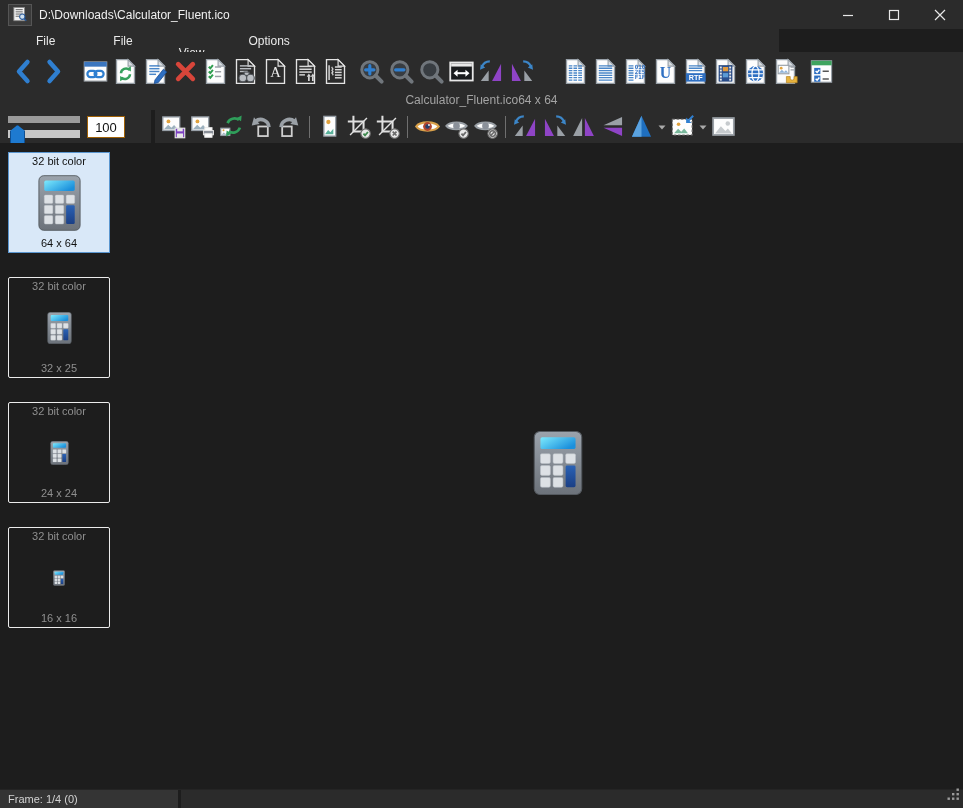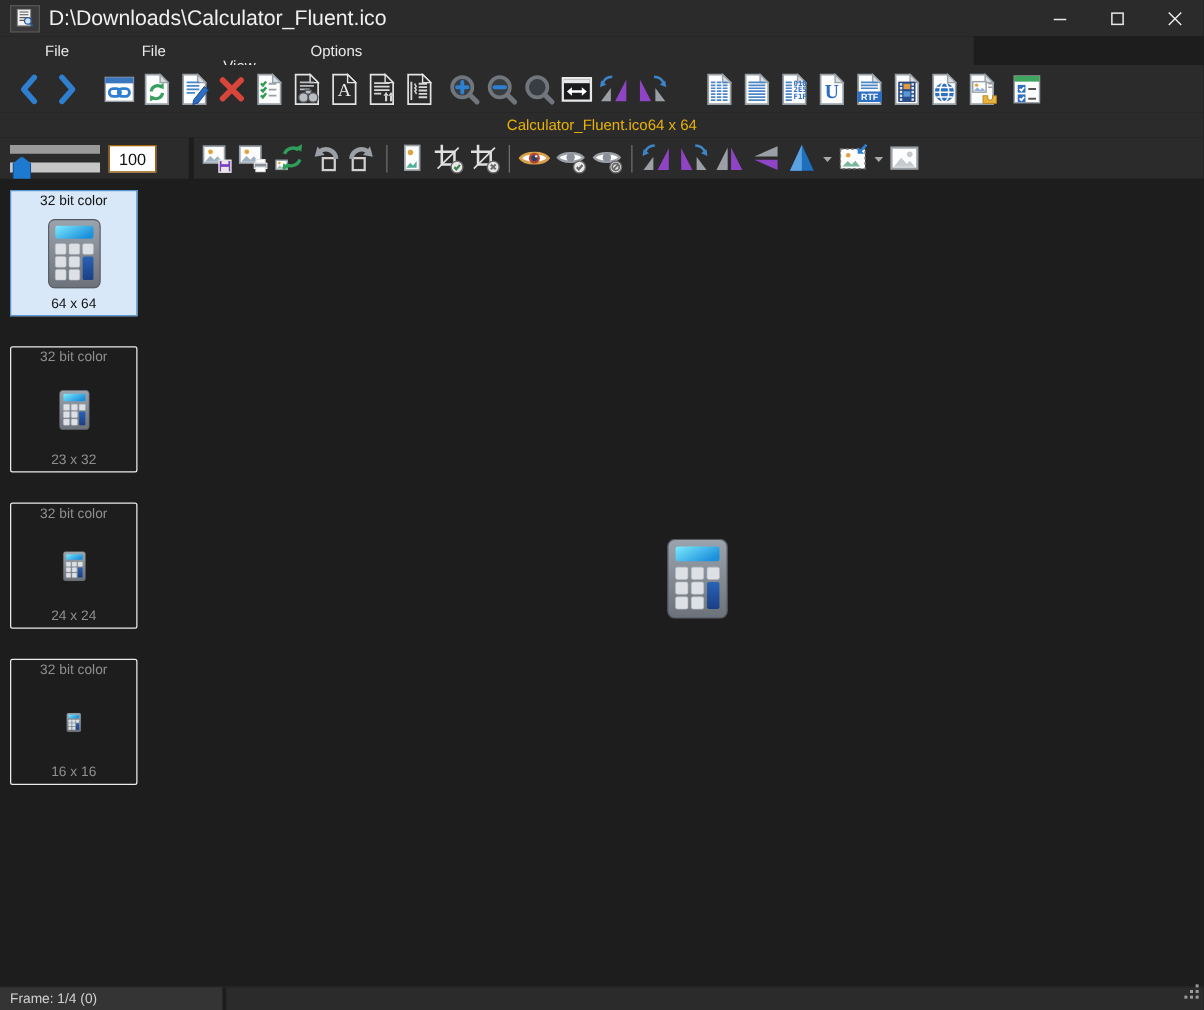--- a/index.html
+++ b/index.html
@@ -5,42 +5,42 @@
   html,body{margin:0;padding:0;background:#1d1d1d;}
   body{width:963px;height:808px;overflow:hidden;font-family:"Liberation Sans",sans-serif;
        -webkit-font-smoothing:antialiased;position:relative;}
   .app{position:absolute;inset:0;background:#1d1d1d;}
 
   
   .titlebar{position:absolute;left:0;top:0;width:963px;height:29px;background:#2b2b2b;
             display:flex;align-items:center;}
   .app-icon{width:22px;height:20px;margin:0 7px 0 8px;display:flex;align-items:center;justify-content:center;
             background:#3a3a3a;border:1px solid #555;}
-  .title-text{color:#f0f0f0;font-size:17px;}
+  .title-text{color:#f0f0f0;font-size:12px;}
   .win-controls{position:absolute;right:0;top:0;height:29px;display:flex;}
   .win-btn{width:46px;height:29px;display:flex;align-items:center;justify-content:center;cursor:default;}
 
   
   .menubar{position:absolute;left:0;top:29px;width:779px;height:23px;background:#2b2b2b;
            display:flex;align-items:center;font-size:12px;color:#eaeaea;}
   .menu-item{padding:2px 6px;}
   .menu-item:nth-child(1){margin-left:30px;}
   .menu-item:nth-child(2){margin-left:46px;}
   .menu-item:nth-child(3){margin-left:34px;margin-top:24px;}
   .menu-item:nth-child(4){margin-left:32px;}
 
   
   .toolbar-main{position:absolute;left:0;top:52px;width:963px;height:38px;background:#2b2b2b;
                 display:flex;align-items:center;padding-left:8px;box-sizing:border-box;}
   .tbtn{width:30px;height:32px;display:flex;align-items:center;justify-content:center;flex:0 0 auto;}
   .tbtn svg{display:block;}
   .tgap{flex:0 0 auto;}
   .infobar{position:absolute;left:0;top:90px;width:963px;height:20px;background:#2b2b2b;
            display:flex;align-items:center;justify-content:center;gap:0;
-           color:#eab308;font-size:12px;}
+           color:#a3a3a3;font-size:12px;}
   .toolbar-image{position:absolute;left:155px;top:110px;width:808px;height:33px;background:#2b2b2b;
                  display:flex;align-items:center;box-sizing:border-box;padding-left:4px;}
   .ibtn{width:29px;height:30px;display:flex;align-items:center;justify-content:center;flex:0 0 auto;}
   .isep{width:1px;height:22px;background:#6f6f6f;margin:0 5px;flex:0 0 auto;}
   .caret-btn{width:12px;height:30px;display:flex;align-items:center;justify-content:center;flex:0 0 auto;}
 
   
   .zoom-panel{position:absolute;left:0;top:110px;width:151px;height:38px;background:#2b2b2b;}
   .zoom-slider{position:absolute;left:8px;top:3px;width:74px;height:32px;}
   .track-top{position:absolute;left:0;top:3px;width:72px;height:7px;background:#9a9a9a;}
@@ -631,21 +631,21 @@
     <rect x="7" y="22" width="9.6" height="9.5" rx="1.4" fill="#dde1e5" stroke="#b9bec4" stroke-width=".5"></rect>
               <rect x="19.2" y="22" width="9.6" height="9.5" rx="1.4" fill="#dde1e5" stroke="#b9bec4" stroke-width=".5"></rect>
               <rect x="31.4" y="22" width="9.6" height="9.5" rx="1.4" fill="#dde1e5" stroke="#b9bec4" stroke-width=".5"></rect>
               <rect x="7" y="33.5" width="9.6" height="9.5" rx="1.4" fill="#dde1e5" stroke="#b9bec4" stroke-width=".5"></rect>
               <rect x="7" y="45" width="9.6" height="9.5" rx="1.4" fill="#dde1e5" stroke="#b9bec4" stroke-width=".5"></rect>
               <rect x="19.2" y="33.5" width="9.6" height="9.5" rx="1.4" fill="#dde1e5" stroke="#b9bec4" stroke-width=".5"></rect>
               <rect x="19.2" y="45" width="9.6" height="9.5" rx="1.4" fill="#dde1e5" stroke="#b9bec4" stroke-width=".5"></rect>
     <rect x="31.4" y="33.5" width="9.6" height="21" rx="1.4" fill="url(#ca2)"></rect>
   </svg>
           </div>
-          <div class="thumb-size">23 x 32</div>
+          <div class="thumb-size">32 x 25</div>
         </div>
         <div class="thumb-card">
           <div class="thumb-depth">32 bit color</div>
           <div class="thumb-icon">
             <svg width="19" height="24" viewBox="0 0 48 62">
     <defs>
       <linearGradient id="cb3" x1="0" y1="0" x2="0" y2="1">
                   <stop offset="0" stop-color="#9ba3ac"></stop>
                   <stop offset="1" stop-color="#6c727a"></stop>
                 </linearGradient>

